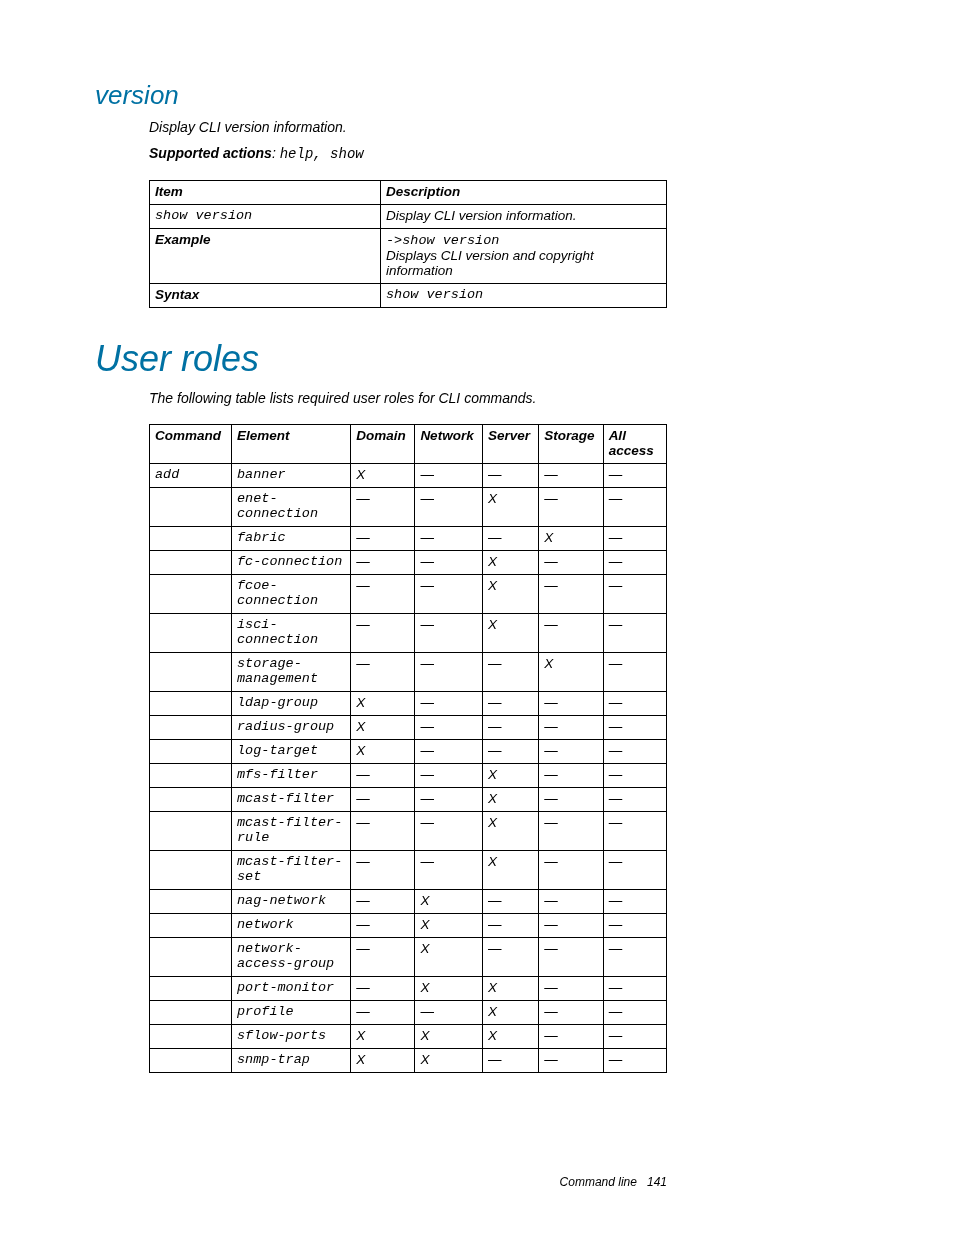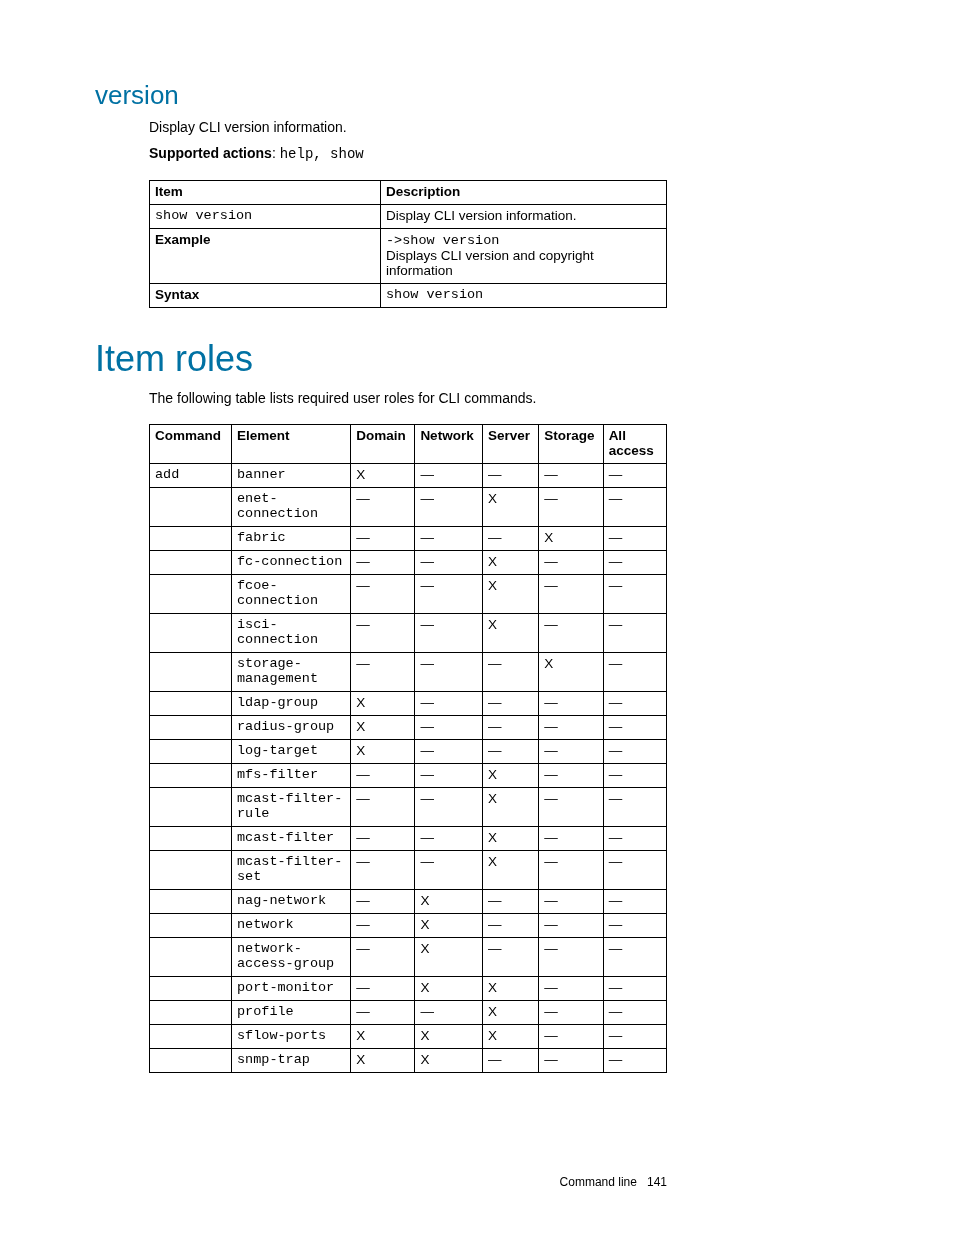--- a/index.html
+++ b/index.html
@@ -9,20 +9,21 @@
     margin: 0;
     padding: 0;
     background: #fff;
   }
   .page {
     width: 772px;
     height: 1235px;
     box-sizing: border-box;
     padding: 80px 105px 40px 95px;
     position: relative;
+    font-style: italic;
   }
   h2.section {
     font-family: Arial, Helvetica, sans-serif;
     font-weight: normal;
     font-size: 26px;
     color: #0071a3;
     margin: 0 0 8px 0;
   }
   h1.section {
     font-family: Arial, Helvetica, sans-serif;
@@ -100,21 +101,21 @@
         </td>
       </tr>
       <tr>
         <td class="bold">Syntax</td>
         <td class="mono">show version</td>
       </tr>
     </tbody>
       </table>
   </div>
 
-  <h1 class="section">Item roles</h1>
+  <h1 class="section">User roles</h1>
   <div class="indent">
     <p>The following table lists required user roles for CLI commands.</p>
     <table>
       <thead>
         <tr>
           <th class="col-cmd">Command</th>
           <th class="col-elem">Element</th>
           <th class="col-dom">Domain</th>
           <th class="col-net">Network</th>
           <th class="col-srv">Server</th>
@@ -217,30 +218,30 @@
             <td class="mono"></td>
             <td class="mono">mfs-filter</td>
             <td>—</td>
             <td>—</td>
             <td>X</td>
             <td>—</td>
             <td>—</td>
           </tr>
           <tr>
             <td class="mono"></td>
+            <td class="mono">mcast-filter</td>
+            <td>—</td>
+            <td>—</td>
+            <td>X</td>
+            <td>—</td>
+            <td>—</td>
+          </tr>
+          <tr>
+            <td class="mono"></td>
             <td class="mono">mcast-filter-rule</td>
-            <td>—</td>
-            <td>—</td>
-            <td>X</td>
-            <td>—</td>
-            <td>—</td>
-          </tr>
-          <tr>
-            <td class="mono"></td>
-            <td class="mono">mcast-filter</td>
             <td>—</td>
             <td>—</td>
             <td>X</td>
             <td>—</td>
             <td>—</td>
           </tr>
           <tr>
             <td class="mono"></td>
             <td class="mono">mcast-filter-set</td>
             <td>—</td>

